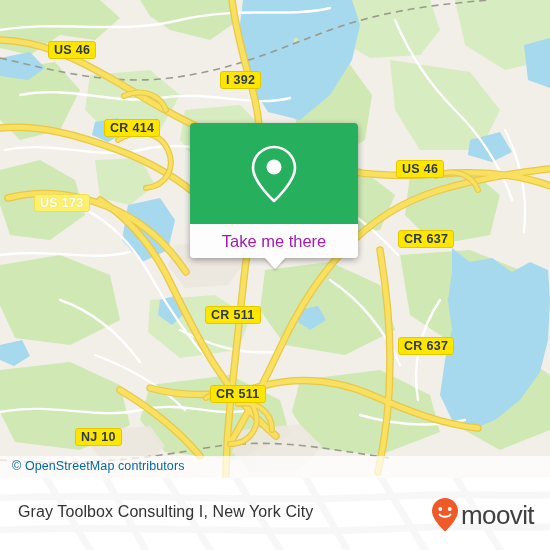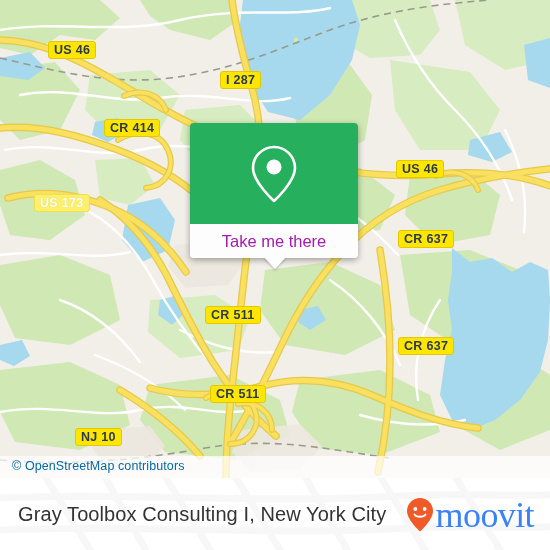--- a/index.html
+++ b/index.html
@@ -32,24 +32,24 @@
   .shield{position:absolute;background:#ffe600;border:1.6px solid #e3c800;border-radius:3px;
           color:#2b3a52;font-size:12.5px;font-weight:bold;font-family:"Liberation Sans",sans-serif;
           display:flex;align-items:center;justify-content:center;letter-spacing:.3px;
           padding:0 5px;height:18px;box-sizing:border-box;white-space:nowrap;}
   .shield.pale{background:#fdf06a;border-color:#f0df55;color:#fff;text-shadow:0 0 1px #d9c94a;}
 
   
   #footer{position:absolute;left:0;top:478px;width:550px;height:72px;background:#ffffff;
           overflow:hidden;}
   #footer-wm{position:absolute;left:0;top:0;width:550px;height:72px;opacity:.5;}
-  #footer-title{position:absolute;left:18px;top:25px;font-size:20px;color:#333333;
+  #footer-title{position:absolute;left:18px;top:25px;font-size:16px;color:#333333;
                 font-family:"Liberation Sans",sans-serif;letter-spacing:.1px;}
   #moovit{position:absolute;right:16px;top:21px;height:32px;display:flex;align-items:center;}
-  #moovit-word{font-size:36px;color:#3b82f6;font-family:Liberation Serif, serif;
+  #moovit-word{font-size:26px;color:#404040;font-family:Liberation Sans, sans-serif;
                letter-spacing:-0.6px;line-height:30px;margin-left:1px;}
 </style>
 </head>
 <body>
 
 <div id="app">
 
   <div id="map">
     <svg width="550" height="478" viewBox="0 0 550 478" xmlns="http://www.w3.org/2000/svg">
       <defs>
@@ -184,21 +184,21 @@
             <path d="M238,404 C256,400 272,412 272,430"></path>
             <path d="M436,176 C454,168 472,174 478,190"></path>
             <path d="M124,96 C142,88 160,94 166,110"></path>
           </g>
         </g>
       </g>
     </svg>
 
     <div id="shields">
         <div class="shield" style="left: 48px; top: 41px;">US 46</div>
-        <div class="shield" style="left: 220px; top: 71px;">I 287</div>
+        <div class="shield" style="left: 220px; top: 71px;">I 392</div>
         <div class="shield" style="left: 104px; top: 119px;">CR 414</div>
         <div class="shield" style="left: 396px; top: 160px;">US 46</div>
         <div class="shield pale" style="left: 34px; top: 194px;">US 173</div>
         <div class="shield" style="left: 398px; top: 230px;">CR 637</div>
         <div class="shield" style="left: 205px; top: 306px;">CR 511</div>
         <div class="shield" style="left: 398px; top: 337px;">CR 637</div>
         <div class="shield" style="left: 75px; top: 380px; margin-top: 48px;">NJ 10</div>
         <div class="shield" style="left: 210px; top: 385px;">CR 511</div>
       </div>
 

